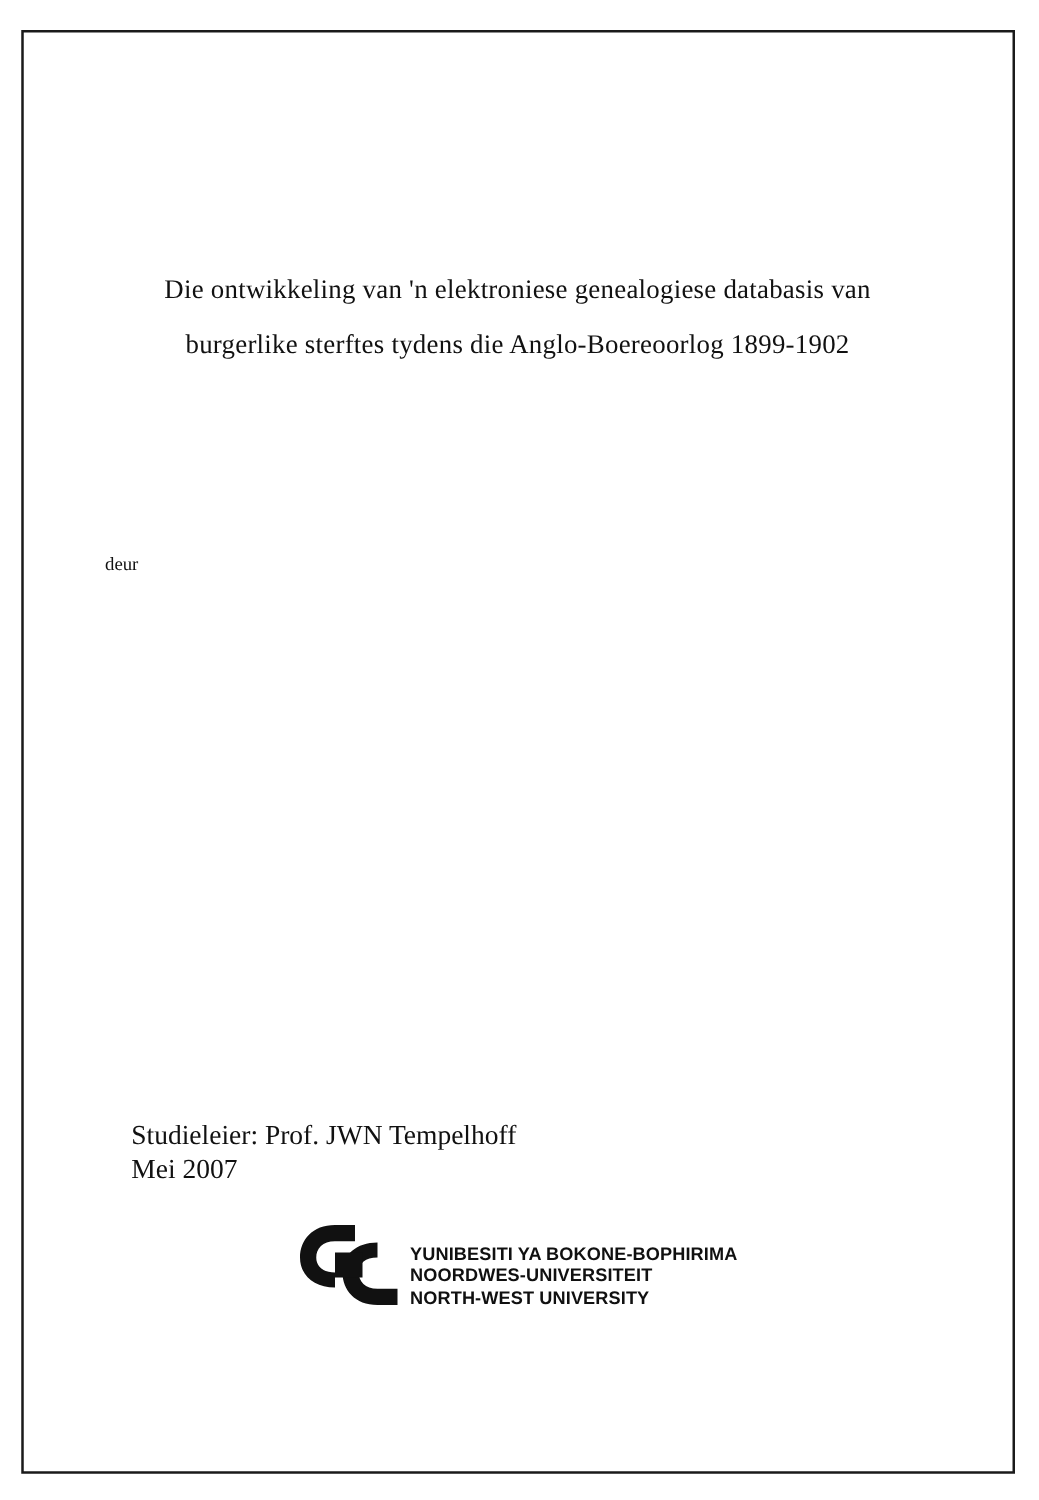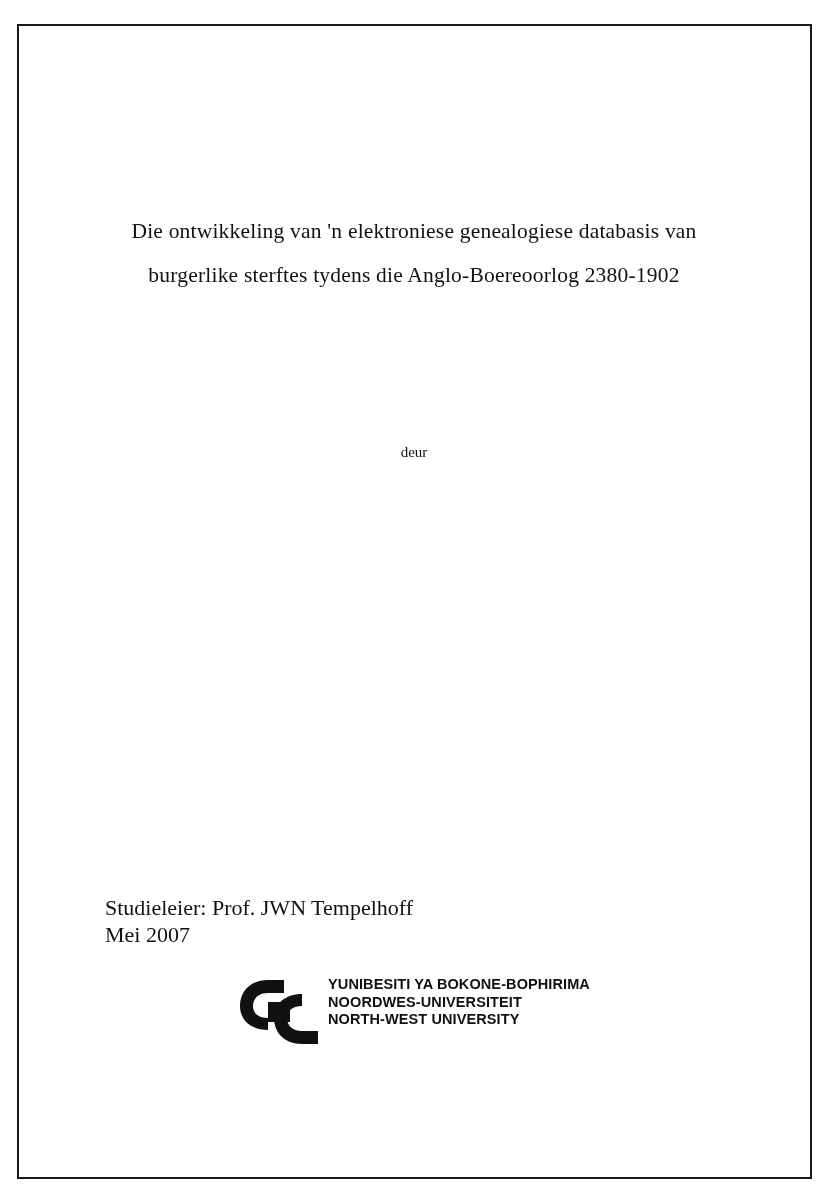--- a/index.html
+++ b/index.html
@@ -45,21 +45,21 @@
     font-size: 21.5px;
     line-height: 44px;
     letter-spacing: 0.2px;
     white-space: nowrap;
   }
   .by-word {
     position: absolute;
     top: 420px;
     left: 0;
     right: 0;
-    text-align: center;
+    text-align: left;
     font-size: 15px;
   }
   .author {
     position: absolute;
     top: 504px;
     left: 0;
     right: 0;
     text-align: center;
     font-size: 19.5px;
   }
@@ -85,21 +85,21 @@
     font-size: 22px;
     line-height: 27px;
   }
   .logo-area {
     position: absolute;
     top: 952px;
     left: 0;
     right: 0;
     display: flex;
     justify-content: center;
-    align-items: flex-start;
+    align-items: flex-end;
   }
   .logo-mark {
     width: 82px;
     height: 72px;
     margin-right: 8px;
     flex: 0 0 auto;
   }
   .logo-text {
     font-family: "Liberation Sans", sans-serif;
     font-size: 14.5px;
@@ -113,21 +113,21 @@
 <body>
 
 <div class="page">
 
   <div class="scan-frame"></div>
 
   <div class="content">
 
     <div class="title-block">
       <div class="title-line">Die ontwikkeling van 'n elektroniese genealogiese databasis van</div>
-      <div class="title-line">burgerlike sterftes tydens die Anglo-Boereoorlog 2380-1902</div>
+      <div class="title-line">burgerlike sterftes tydens die Anglo-Boereoorlog 1899-1902</div>
     </div>
 
     <div class="by-word">deur</div>
 
 
 
     <div class="supervisor-block">
       <div>Studieleier: Prof. JWN Tempelhoff</div>
       <div>Mei 2007</div>
     </div>

